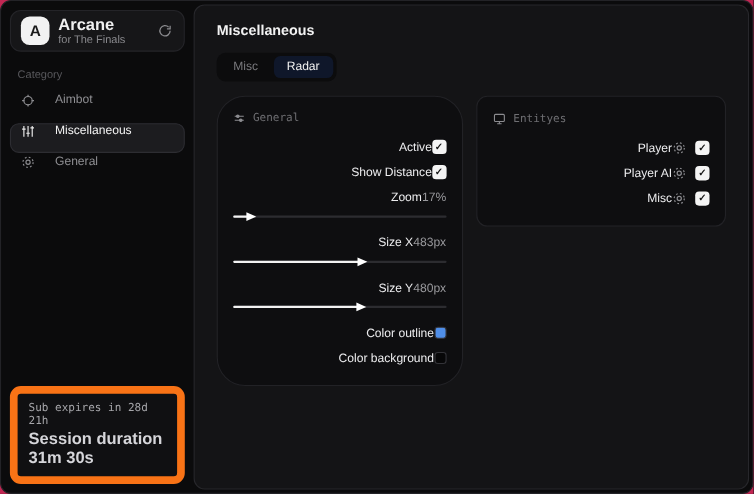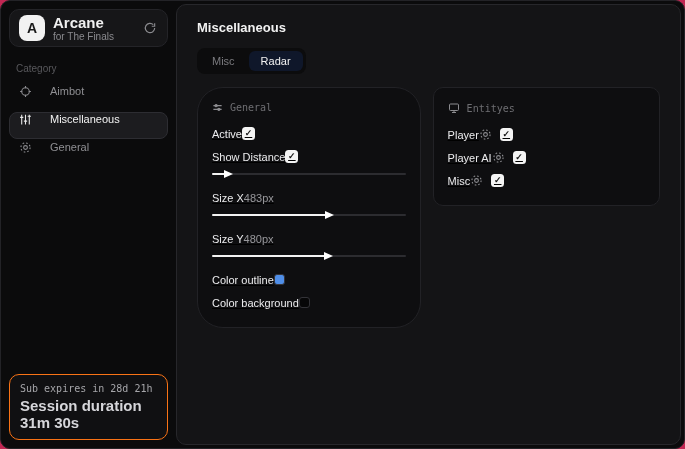--- a/index.html
+++ b/index.html
@@ -21,41 +21,41 @@
   .icon-btn { width:16px; height:16px; display:flex; align-items:center; justify-content:center; color:#8a8a8e; }
 
   .category-label { font-size:10px; color:#58585c; margin:16px 0 10px 7px; }
   .nav-item { height:27px; display:flex; align-items:flex-start; gap:18px; padding:0 9px;
               border-radius:8px; font-size:11px; color:#8f8f93; margin-bottom:1px;
               border:1px solid transparent; cursor:default; }
   .nav-item.active { background:#1c1c1f; border-color:#2d2d32; color:#f2f2f2; }
   .nav-item svg { flex:0 0 auto; }
 
   .sub-card { position:absolute; left:8px; right:8px; bottom:8px; background:#101012;
-              border:1px solid #f97316; border-radius:10px; padding:8px 10px; }
+              border:7px solid #f97316; border-radius:10px; padding:8px 10px; }
   .sub-line1 { font-family:"DejaVu Sans Mono", monospace; font-size:10px; color:#a6a6aa; margin-bottom:3px; }
   .sub-line2 { font-size:15px; font-weight:bold; color:#d6d6da; }
 
   
   .main { position:absolute; left:175px; top:3px; right:3px; bottom:3px; background:#141416;
           border:1px solid #27272b; border-radius:10px; padding:13px 20px; }
   .page-title { font-size:13px; font-weight:bold; color:#f2f2f2; margin:2px 0 13px; }
 
   .tabs { display:inline-flex; background:#0c0c0d; border-radius:8px; padding:3px; gap:2px; }
   .tab { font-size:11px; padding:4px 12px; color:#7a7a7e; border-radius:6px; cursor:default; }
   .tab.active { background:#0f172a; color:#f0f0f0; font-weight:normal; }
 
   .cards { display:flex; gap:12px; margin-top:13px; align-items:flex-start; }
   .card { background:#0e0e10; border:1px solid #222226; border-radius:10px; padding:9px 14px 13px; }
   .card.general { width:234px;border-radius:26px; }
   .card.entities { width:238px; }
   .card-header { display:flex; align-items:center; gap:7px; margin:5px 0 9px;
                  font-family:"DejaVu Sans Mono", monospace; font-size:10px; color:#6e6e72; }
 
-  .row { display:flex; align-items:center; justify-content:flex-start; height:23px;text-decoration:underline; }
+  .row { display:flex; align-items:center; justify-content:flex-end; height:23px; }
   .row-label { font-size:11px; color:#ececee; }
   .row-value { font-size:11px; color:#98989c; }
   .row-right { display:flex; align-items:center; gap:8px; }
 
   .checkbox { width:13px; height:13px; background:#f4f4f4; border-radius:3.5px; color:#121212;
               font-size:9px; font-weight:bold; display:flex; align-items:center; justify-content:center;
               line-height:1; cursor:default; }
 
   .slider { position:relative; height:10px; margin:1px 0 7px; cursor:default; }
   .slider .track { position:absolute; left:0; right:0; top:4px; height:2px; background:#2c2c30; border-radius:2px; }
@@ -161,20 +161,24 @@
         <div class="row">
           <span class="row-label">Active</span>
           <span class="checkbox">✓</span>
         </div>
 
         <div class="row">
           <span class="row-label">Show Distance</span>
           <span class="checkbox">✓</span>
         </div>
 
+        <div class="row">
+          <span class="row-label">Zoom</span>
+          <span class="row-value">17%</span>
+        </div>
         <div class="slider">
           <div class="track"></div>
           <div class="fill" style="width: 8.5%;"></div>
           <div class="thumb" style="left: calc(8.5% - 4px);"></div>
         </div>
 
         <div class="row">
           <span class="row-label">Size X</span>
           <span class="row-value">483px</span>
         </div>

